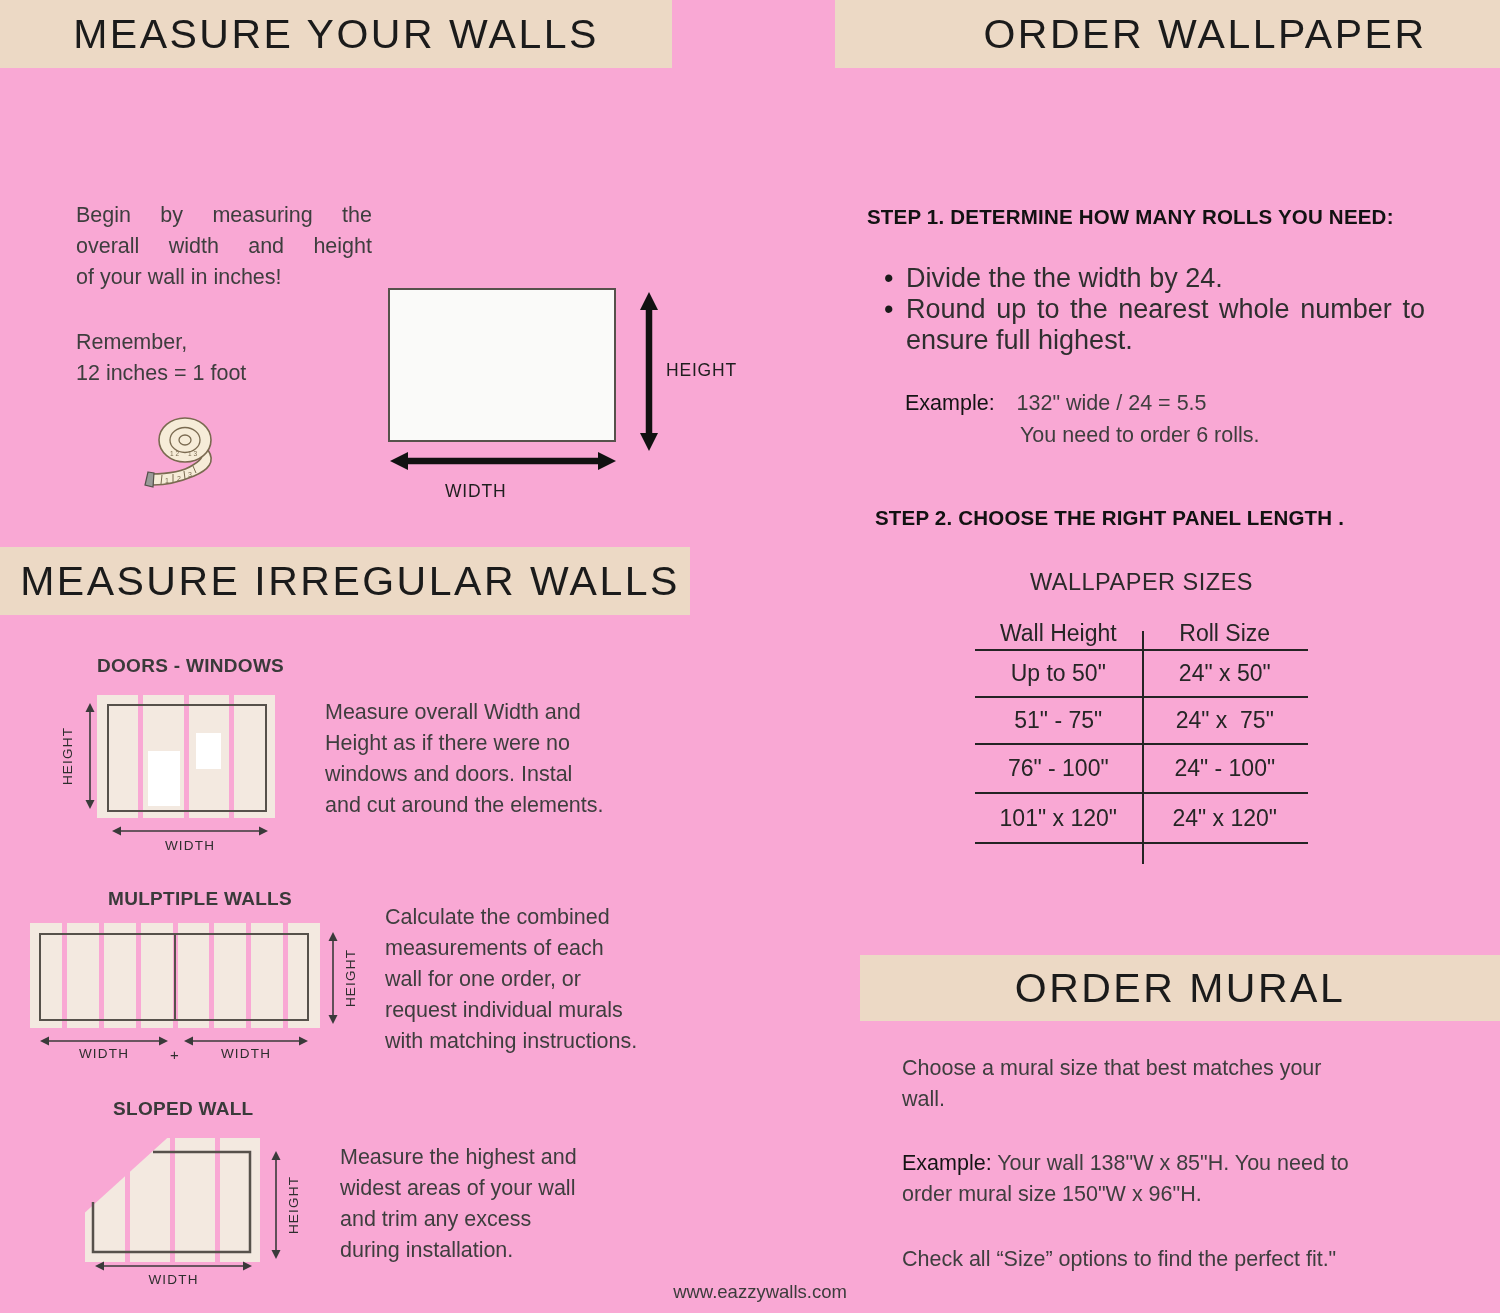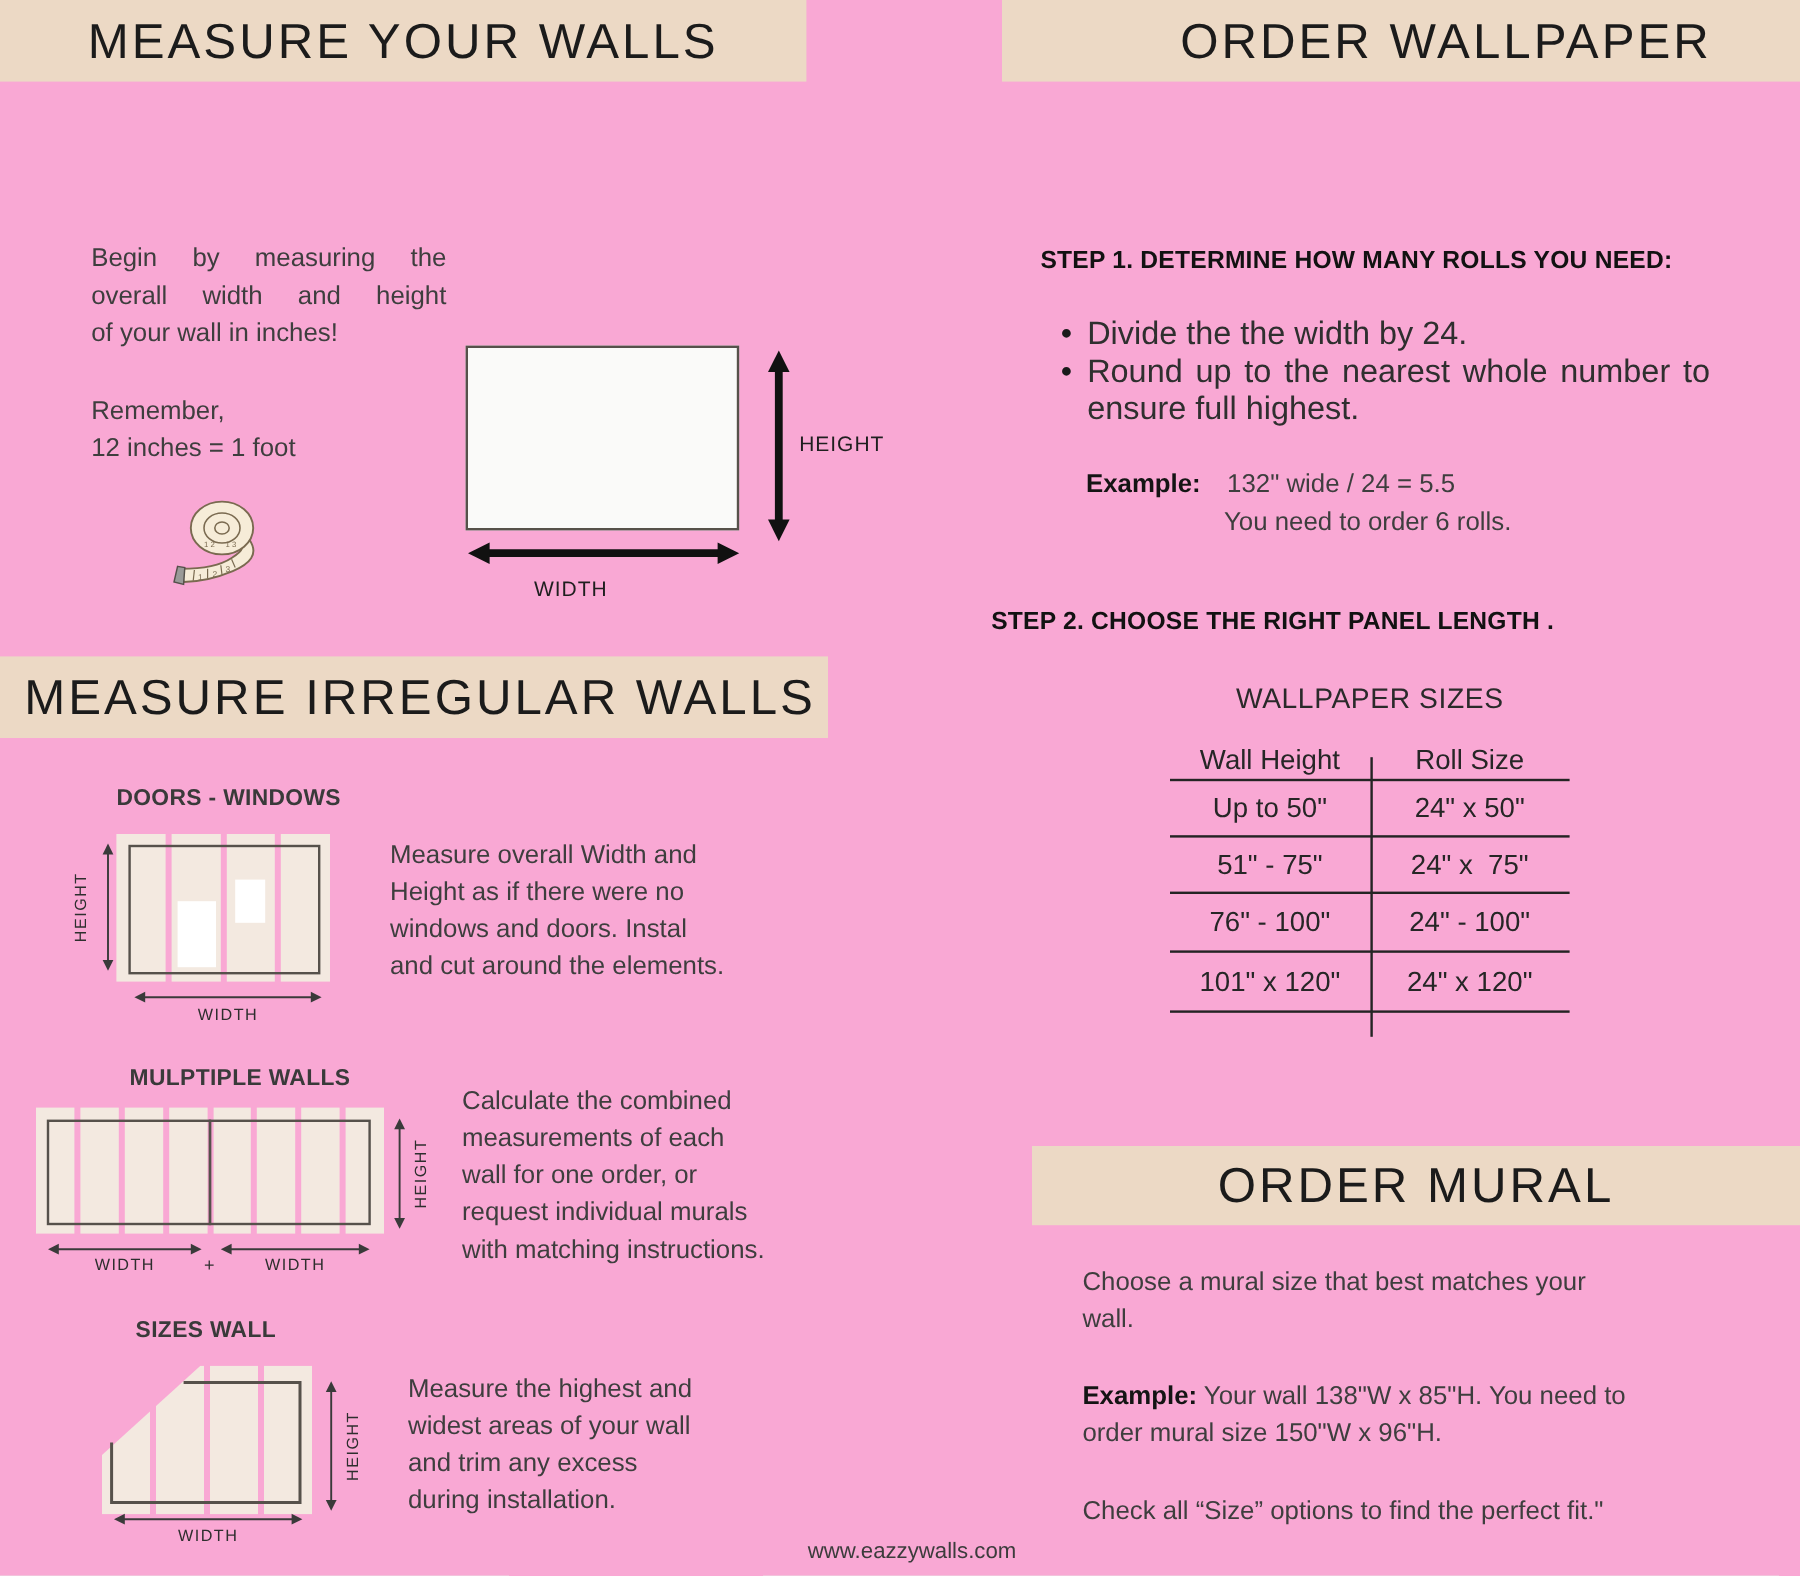--- a/index.html
+++ b/index.html
@@ -17,21 +17,21 @@
   }
   .banner .title{
     font-family:"Liberation Sans",sans-serif;
     font-size:41px;letter-spacing:2.5px;color:#1b1b1b;font-weight:400;
     white-space:nowrap;
   }
   
   .para{position:absolute;font-size:21.5px;line-height:31px;color:#3e3e3e;}
   .line{display:block;}
   .stretch{text-align:justify;text-align-last:justify;}
-  .b{font-weight:bold;color:#141414;}
+  .b{font-weight:normal;color:#141414;}
   .subhead{
     position:absolute;font-size:19px;font-weight:bold;color:#3a3a3a;letter-spacing:.3px;text-align:center;
   }
   .stephead{
     position:absolute;font-size:20.5px;font-weight:bold;color:#121212;letter-spacing:.2px;white-space:nowrap;
   }
   
   .panelband{position:absolute;display:flex;gap:5px;}
   .panelband .stripe{flex:1;background:#f3e9e0;}
   .outline{position:absolute;border:2px solid #56514b;background:transparent;}
@@ -116,21 +116,21 @@
     </div>
   </div>
 
   <div class="para" style="left:905px;top:388px;white-space:nowrap;">
     <span class="b">Example:</span>
     <span style="display:inline-block;width:10px;"></span>
     <span>132" wide / 24 = 5.5</span>
   </div>
   <div class="para" style="left:1020px;top:420px;white-space:nowrap;">You need to order 6 rolls.</div>
 
-  <div class="stephead" style="left:826px;top:506px;">STEP 2. CHOOSE THE RIGHT PANEL LENGTH .</div>
+  <div class="stephead" style="left:875px;top:506px;">STEP 2. CHOOSE THE RIGHT PANEL LENGTH .</div>
 
   <div class="tabletitle" style="left:975px;top:569px;width:333px;text-align:center;">WALLPAPER SIZES</div>
 
   <div class="wp-table">
     <div class="wp-row head" style="border-bottom:2px solid #242424;">
       <div class="wp-cell">Wall Height</div>
       <div class="wp-cell">Roll Size</div>
     </div>
     <div class="wp-row">
       <div class="wp-cell">Up to 50"</div>
@@ -192,21 +192,21 @@
   <div class="dimlabel" style="left:184px;top:1046px;width:124px;text-align:center;">WIDTH</div>
 
   <div class="para" style="left:385px;top:902px;width:330px;">
     <span class="line">Calculate the combined</span>
     <span class="line">measurements of each</span>
     <span class="line">wall for one order, or</span>
     <span class="line">request individual murals</span>
     <span class="line">with matching instructions.</span>
   </div>
 
-  <div class="subhead" style="left:113px;top:1098px;">SIZES WALL</div>
+  <div class="subhead" style="left:113px;top:1098px;">SLOPED WALL</div>
 
   <div class="panelband" style="left:85px;top:1138px;width:175px;height:124px;clip-path:polygon(47% 0,100% 0,100% 100%,0 100%,0 60%);">
     <div class="stripe"></div>
     <div class="stripe"></div>
     <div class="stripe"></div>
     <div class="stripe"></div>
   </div>
   <div class="dimlabel vlabel" style="left:262px;top:1197px;">HEIGHT</div>
   <div class="dimlabel" style="left:95px;top:1272px;width:157px;text-align:center;">WIDTH</div>
 

